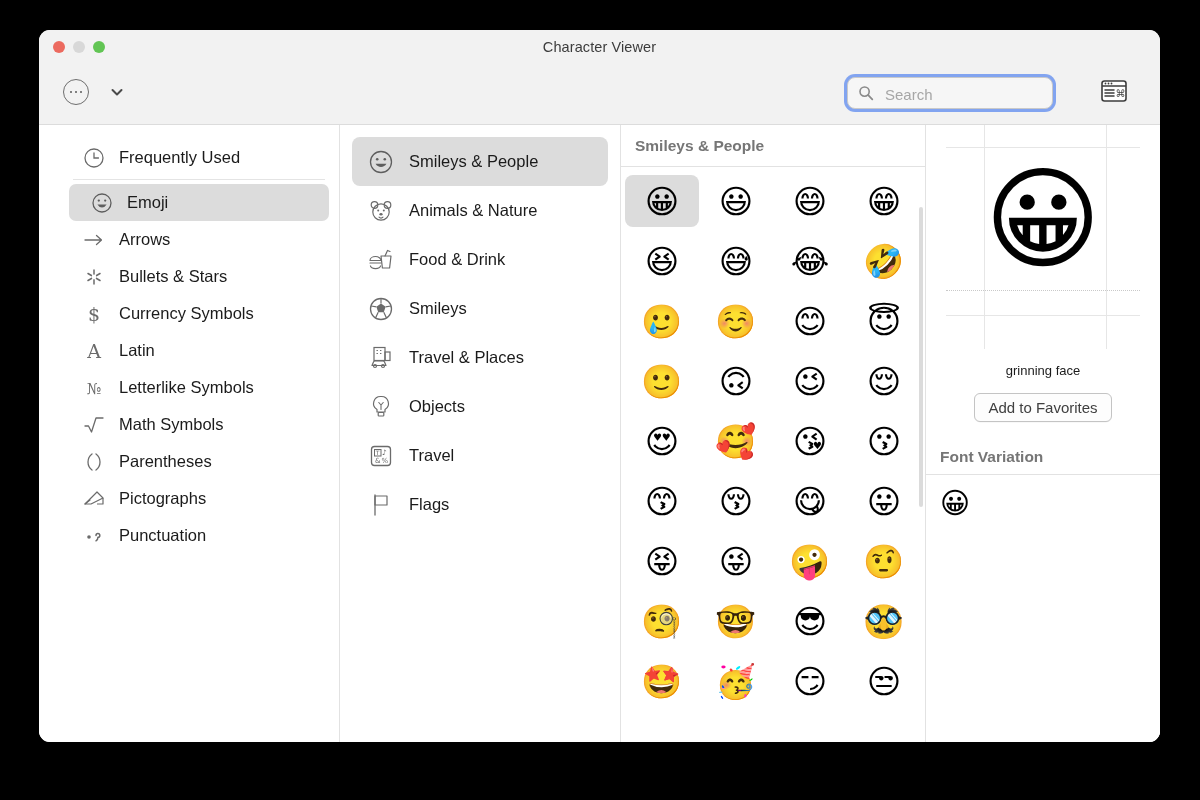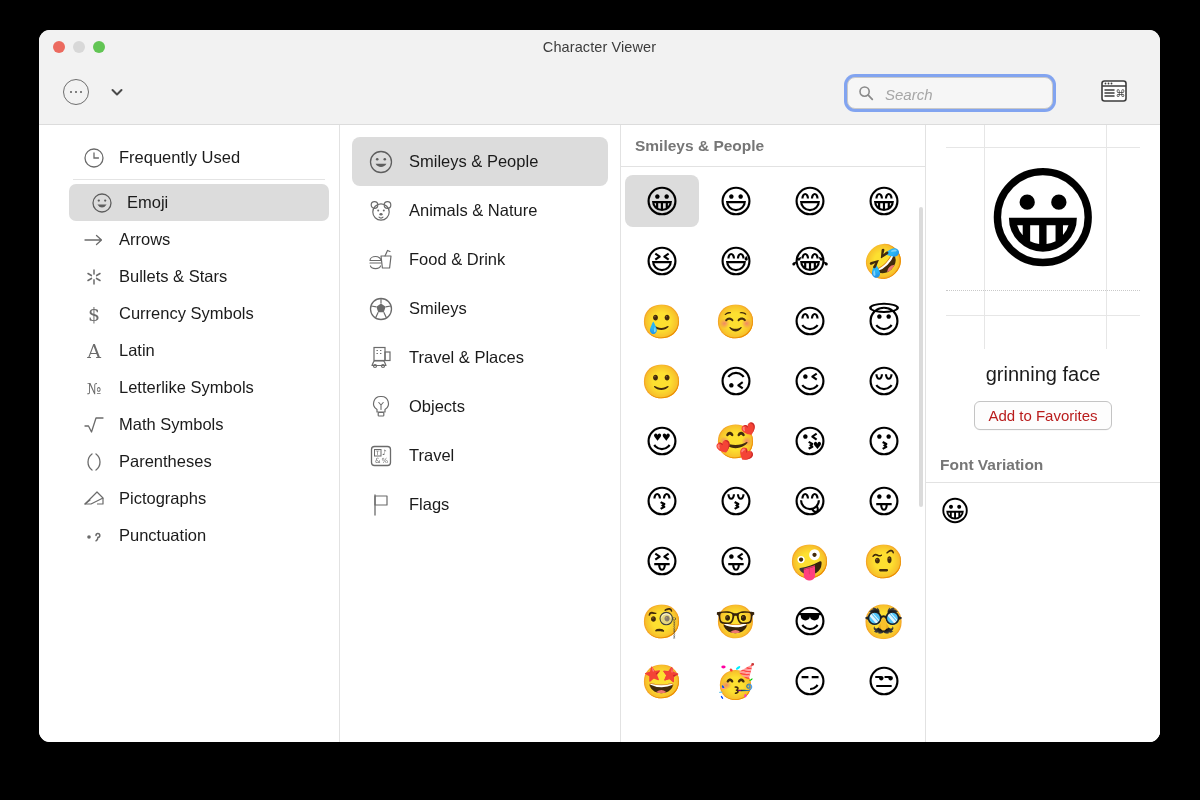--- a/index.html
+++ b/index.html
@@ -119,21 +119,20 @@
     left: 36px;
     top: 0;
     right: 8px;
     height: 100%;
     border: none;
     outline: none;
     background: transparent;
     font-family: "Liberation Sans", sans-serif;
     font-size: 15px;
     color: #2b2b2b;
-    font-style: italic;
   }
   #search-input::placeholder { color: #a6a6a6; }
 
   #panel-icon {
     position: absolute;
     right: 33px;
     top: 14px;
     width: 26px;
     height: 22px;
   }
@@ -301,31 +300,31 @@
     position: absolute;
     left: 0; right: 0;
     top: 38px;
     text-align: center;
     font-size: 112px;
     line-height: 1;
     font-family: "DejaVu Sans", sans-serif;
   }
   #char-name {
     text-align: center;
-    font-size: 20px;
+    font-size: 13px;
     color: #1b1b1b;
     margin-top: 6px;
   }
   #favorites-btn {
     display: block;
     margin: 15px auto 0 auto;
     padding: 5px 13px;
     font-family: "Liberation Sans", sans-serif;
     font-size: 15px;
-    color: #b91c1c;
+    color: #404040;
     background: #fdfdfd;
     border: 1px solid #c4c4c4;
     border-radius: 6px;
     box-shadow: 0 0.5px 0.5px rgba(0,0,0,0.06);
   }
   #variation-header {
     margin-top: 26px;
     padding: 0 0 8px 14px;
     font-size: 15.5px;
     font-weight: bold;

